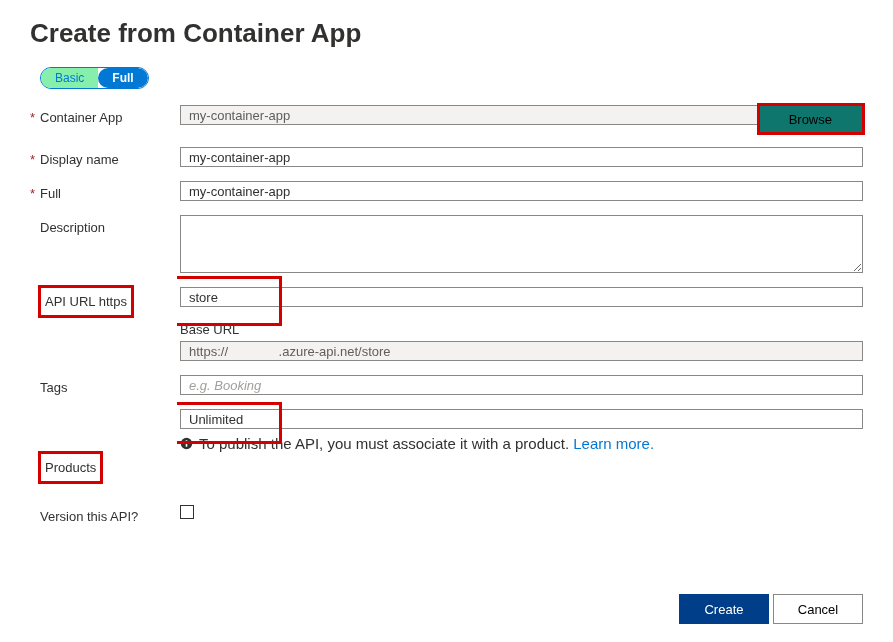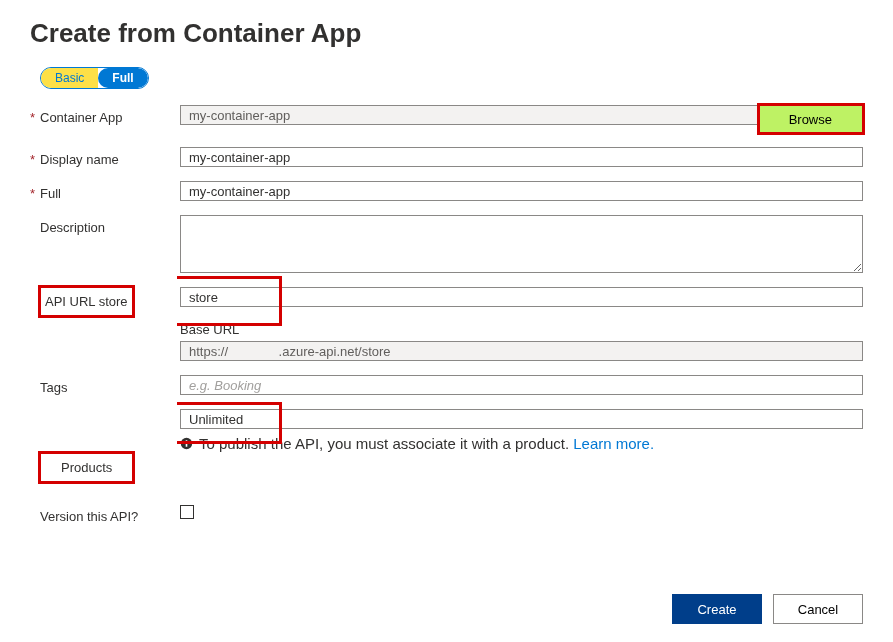--- a/index.html
+++ b/index.html
@@ -27,21 +27,21 @@
     margin: 0 0 16px 10px;
     height: 22px;
     overflow: hidden;
     font-size: 12px;
   }
   .toggle .seg {
     padding: 2px 14px;
     line-height: 17px;
     cursor: pointer;
   }
-  .toggle .seg.basic { color: #0078d4; background: #fde047; }
+  .toggle .seg.basic { color: #0078d4; background: #86efac; }
   .toggle .seg.full { color: #fff; background: #0078d4; border-radius: 12px; font-weight: bold; }
   .form { margin-left: 10px; }
   .row {
     display: flex;
     align-items: flex-start;
     margin-bottom: 14px;
   }
   .label-col {
     width: 140px;
     padding-top: 5px;
@@ -80,21 +80,21 @@
     background: #f3f2f1;
     color: #605e5c;
   }
   textarea {
     height: 58px;
     resize: both;
   }
   .browse-btn {
     border: 1px solid #8a8886;
     border-left: none;
-    background: #bef264;
+    background: #0f766e;
     padding: 0 30px;
     font-size: 13px;
     cursor: pointer;
     height: 28px;
   }
   .mono { font-family: Consolas, monospace; }
   .base-label {
     font-size: 13px;
     color: #323130;
     margin-bottom: 4px;
@@ -116,21 +116,21 @@
     width: 14px; height: 14px;
     border: 1px solid #323130;
     background: #fff;
     margin-top: 1px;
   }
   .footer {
     position: absolute;
     right: 30px;
     bottom: 18px;
     display: flex;
-    gap: 11px;
+    gap: 4px;
   }
   .btn {
     min-width: 90px;
     height: 30px;
     border: 1px solid #8a8886;
     background: #fff;
     font-size: 13px;
     cursor: pointer;
   }
   .btn.primary {
@@ -181,21 +181,21 @@
   <div class="row">
     <div class="label-col">Description</div>
     <div class="field-col">
       <textarea style=""></textarea>
     </div>
   </div>
 
   <div class="row" style="margin-bottom:8px;">
     <div class="label-col" style="padding-top:2px;">
       <span class="hl-wrap" style="display:inline-block; padding:6px 4px 6px 4px;">
-        <span>API URL store</span>
+        <span>API URL https</span>
       </span>
     </div>
     <div class="field-col">
       <div style="position:relative;">
         <input type="text" value="store" style="">
         <div style="position:absolute; left:-3px; top:-11px; width:105px; height:50px; border:3px solid #d40000; border-left:none; pointer-events:none;"></div>
       </div>
     </div>
   </div>
   <div class="row">
@@ -208,21 +208,21 @@
 
   <div class="row">
     <div class="label-col">Tags</div>
     <div class="field-col">
       <input type="text" placeholder="e.g. Booking" style="">
     </div>
   </div>
 
   <div class="row" style="margin-bottom:6px;">
     <div class="label-col" style="padding-top:2px;">
-      <span class="hl-wrap" style="display:inline-block; padding:6px 20px;margin-top:40px;">
+      <span class="hl-wrap" style="display:inline-block; padding:6px 4px;margin-top:40px;">
         <span>Products</span>
       </span>
     </div>
     <div class="field-col" style="position:relative;">
       <input type="text" value="Unlimited" style="">
       <div style="position:absolute; left:-3px; top:-7px; width:105px; height:42px; border:3px solid #d40000; border-left:none; pointer-events:none;"></div>
       <div class="hint">
         <span class="info-icon">
           <svg width="13" height="13" viewBox="0 0 16 16">
               <circle cx="8" cy="8" r="7" fill="#323130"></circle>

